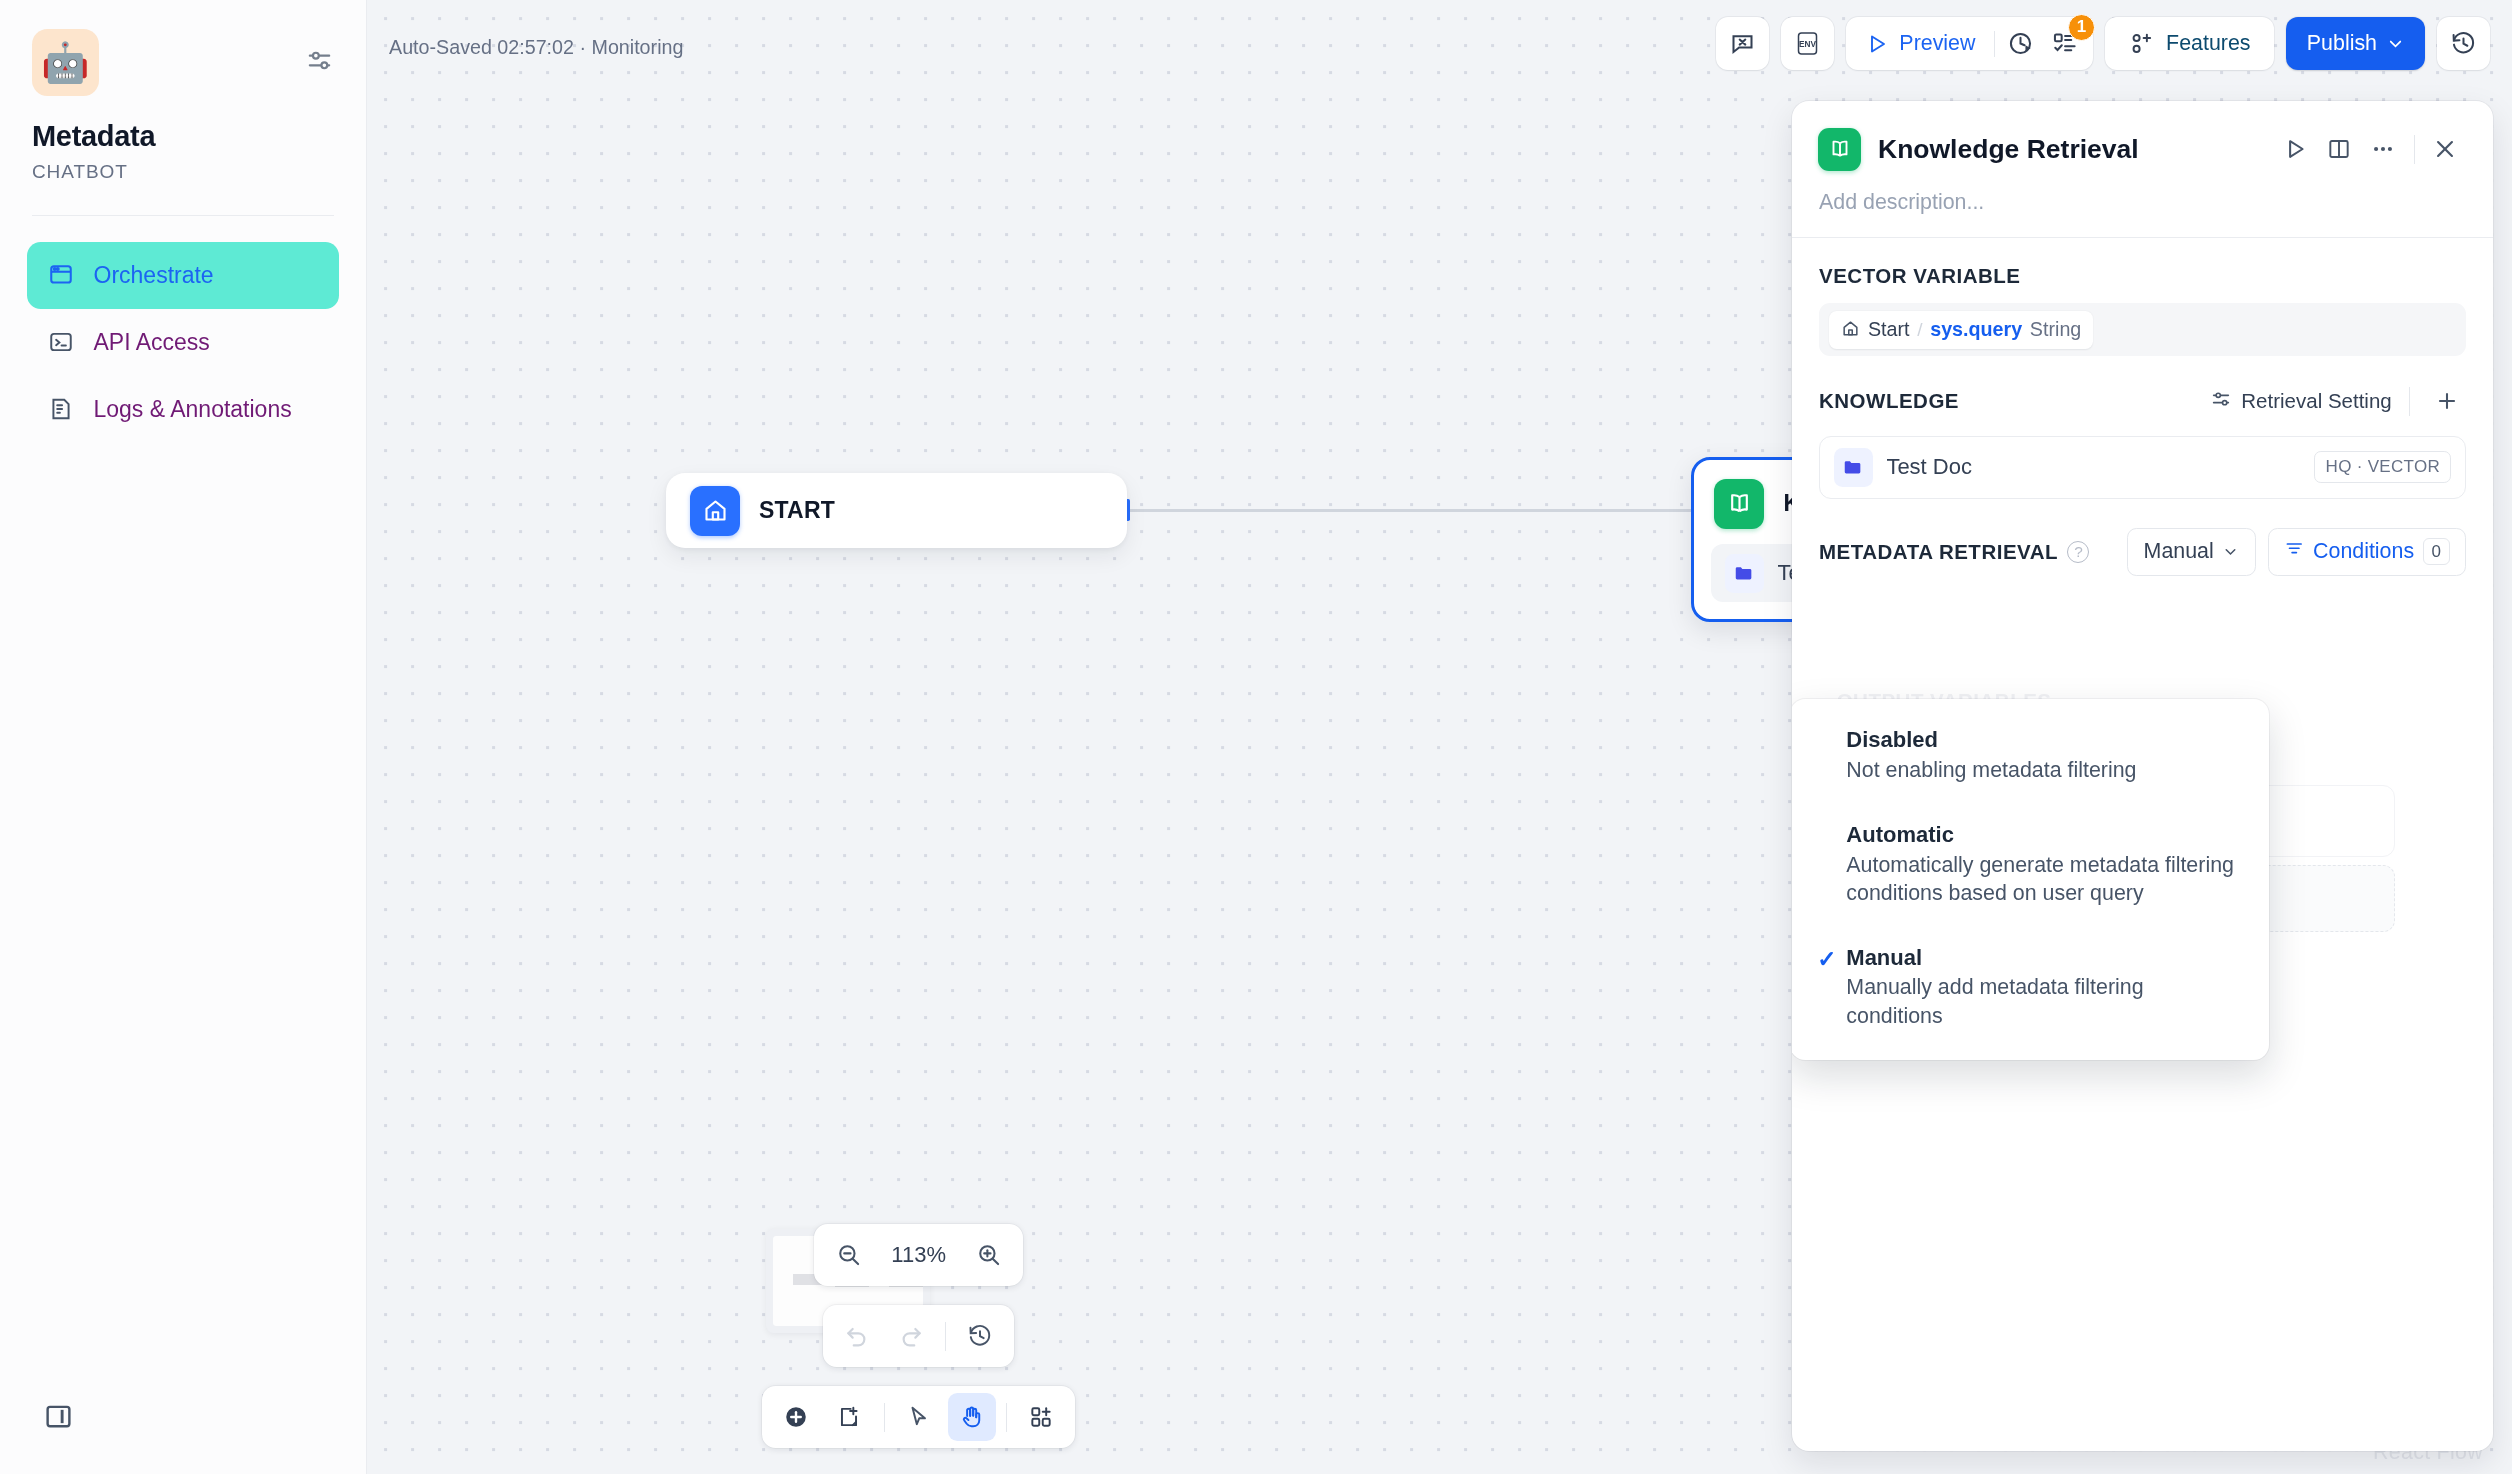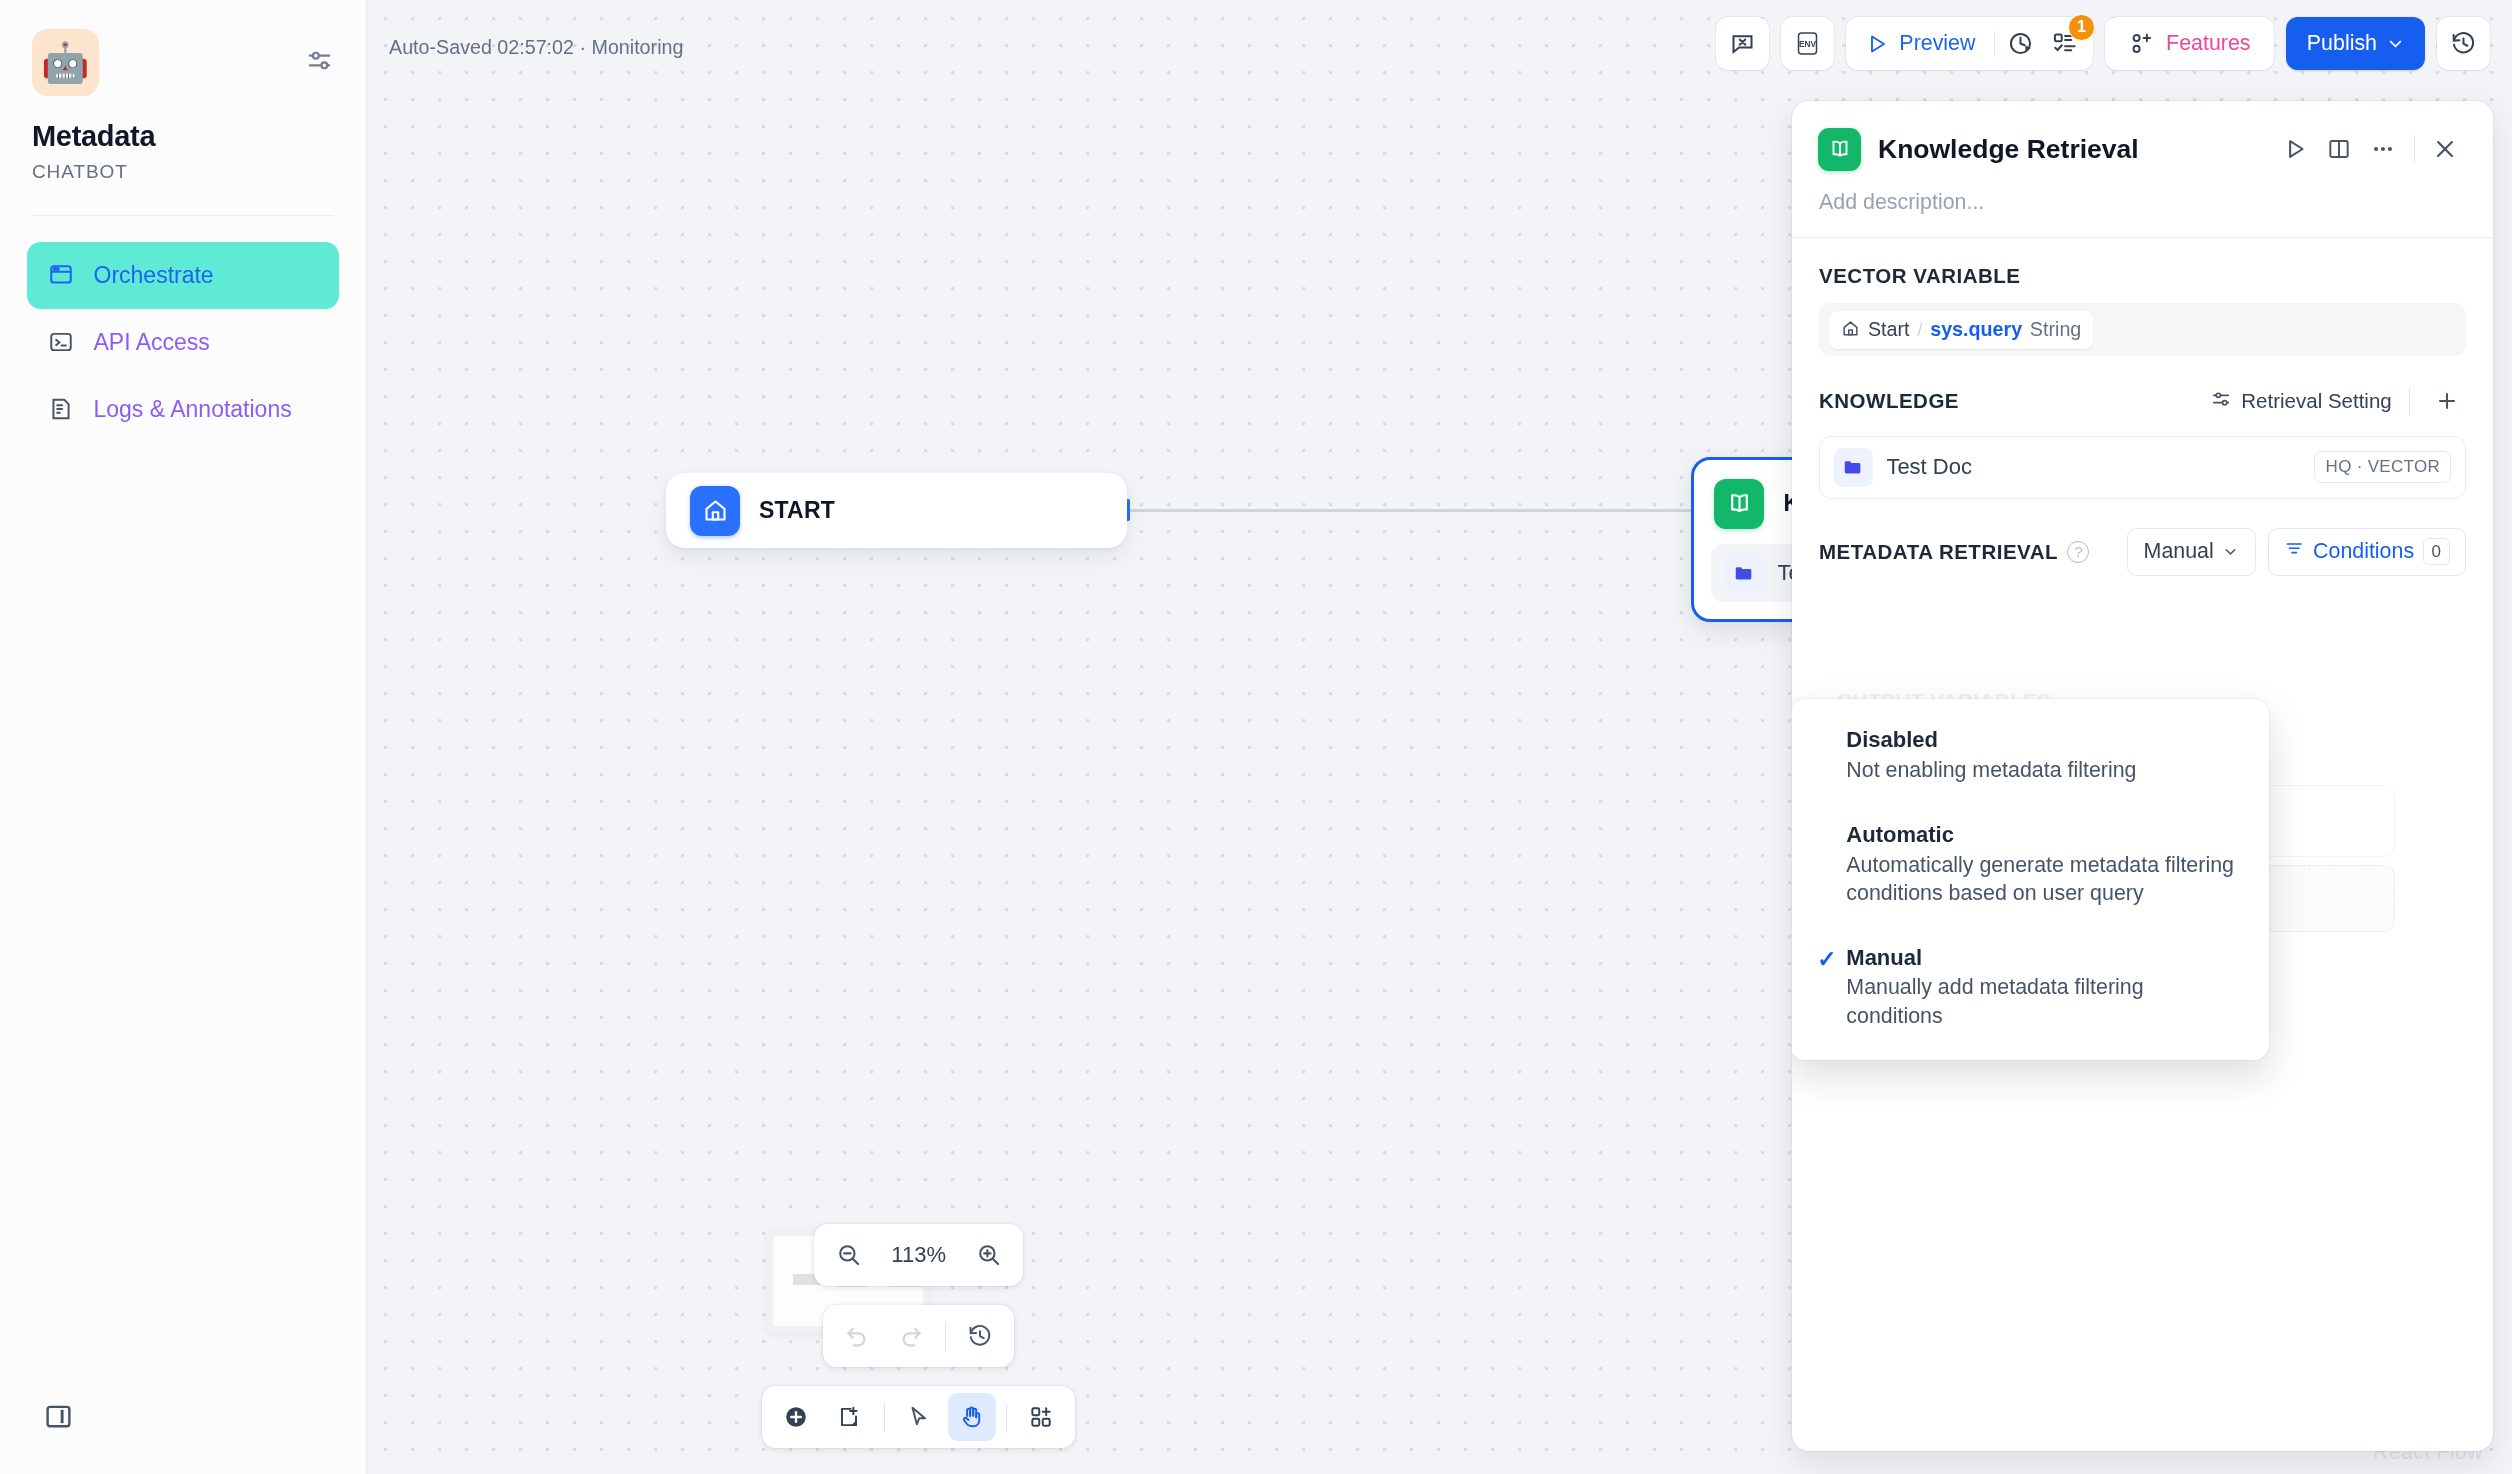--- a/index.html
+++ b/index.html
@@ -29,21 +29,21 @@
   }
   .sb-settings-icon { margin-top: 17px; opacity: .75; cursor: pointer; }
   .app-title { margin: 24px 0 0 32px; font-size: 29px; font-weight: 700; color: #101828; letter-spacing: -0.3px; }
   .app-type { margin: 7.7px 0 0 32px; font-size: 19px; font-weight: 500; color: #667085; letter-spacing: 0.9px; }
   .sb-divider { height: 0.9px; background: #eaecf0; margin: 32px 32px 0 32px; }
   .nav { margin-top: 26px; padding: 0 27px; }
   .nav-item {
     display: flex; align-items: center; gap: 19px;
     height: 67px; padding: 0 20.5px;
     border-radius: 13.7px; cursor: pointer;
-    font-size: 23px; color: #8b5cf6; font-weight: 400;
+    font-size: 23px; color: #701a75; font-weight: 400;
   }
   .nav-item.active { background: #5eead4; color: #1c64f2; font-weight: 500; }
   .nav-item .nav-ico { width: 27px; height: 27px; display: flex; align-items: center; justify-content: center; flex: 0 0 27px; }
   .sb-bottom { position: absolute; left: 44px; bottom: 41px; cursor: pointer; }
 
   
   .canvas {
     position: relative; flex: 1; height: 100%;
     background-color: #f2f4f7;
     background-image: radial-gradient(#d6dae3 1.8px, transparent 1.9px);
@@ -72,21 +72,21 @@
   .tb-preview { display: flex; align-items: center; gap: 10.3px; padding: 0 15.4px 0 12px; height: 39px; cursor: pointer; color: #1c64f2; font-size: 21.4px; font-weight: 500; }
   .tb-sep { width: 0.9px; height: 26px; background: #e4e7ec; margin: 0 3.4px; }
   .tb-ico-btn { width: 44px; height: 39px; display: flex; align-items: center; justify-content: center; cursor: pointer; border-radius: 7.7px; position: relative; }
   .badge {
     position: absolute; top: -10.3px; right: -8.5px;
     min-width: 27px; height: 27px; border-radius: 13.7px;
     background: #f79009; color: #fff; font-size: 17px; font-weight: 600;
     display: flex; align-items: center; justify-content: center; padding: 0 6.8px;
     border: 1.7px solid #fff;
   }
-  .tb-features { display: flex; align-items: center; gap: 11px; padding: 0 17px; height: 39px; cursor: pointer; color: #ec4899; font-size: 21.4px; font-weight: 500; }
+  .tb-features { display: flex; align-items: center; gap: 11px; padding: 0 17px; height: 39px; cursor: pointer; color: #0c4a6e; font-size: 21.4px; font-weight: 500; }
   .tb-publish {
     height: 53px; border-radius: 12px; background: #155eef; color: #fff;
     display: flex; align-items: center; gap: 8.5px; padding: 0 20.5px;
     font-size: 21.4px; font-weight: 500; cursor: pointer;
     box-shadow: 0 0.9px 1.7px rgba(16,24,40,.18);
   }
 
   
   .node {
     position: absolute; background: #fff; border-radius: 19px;

